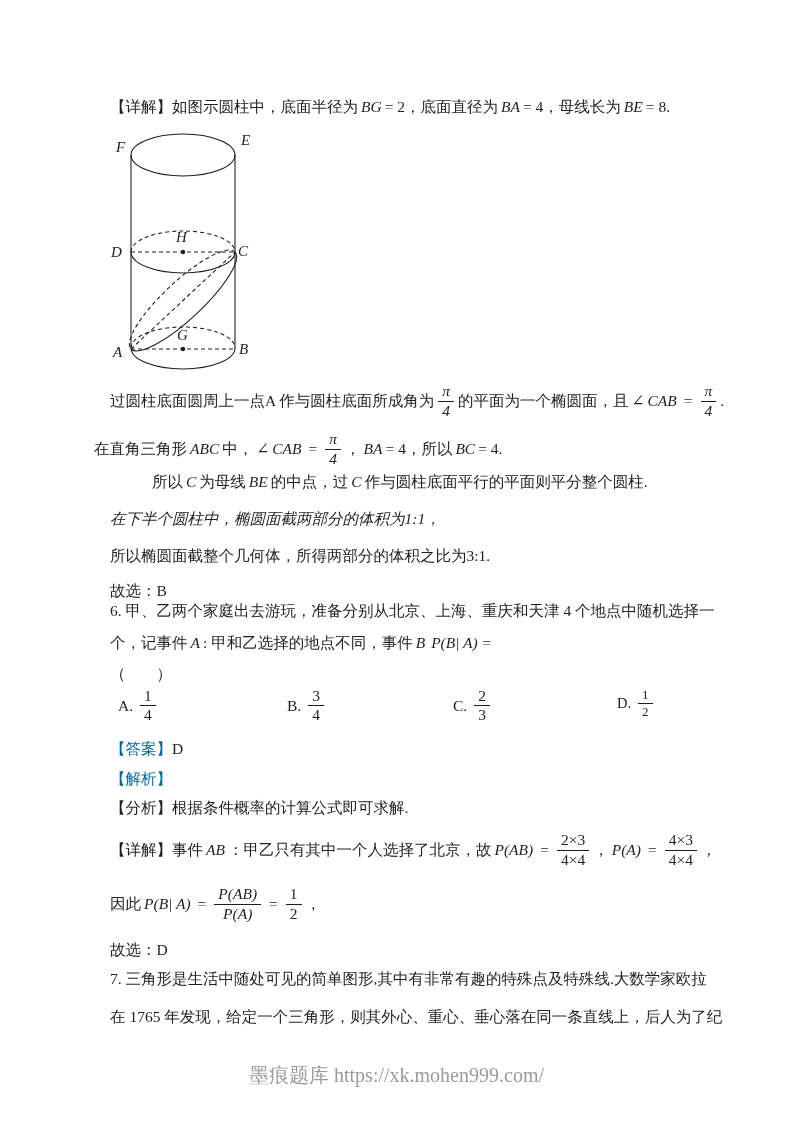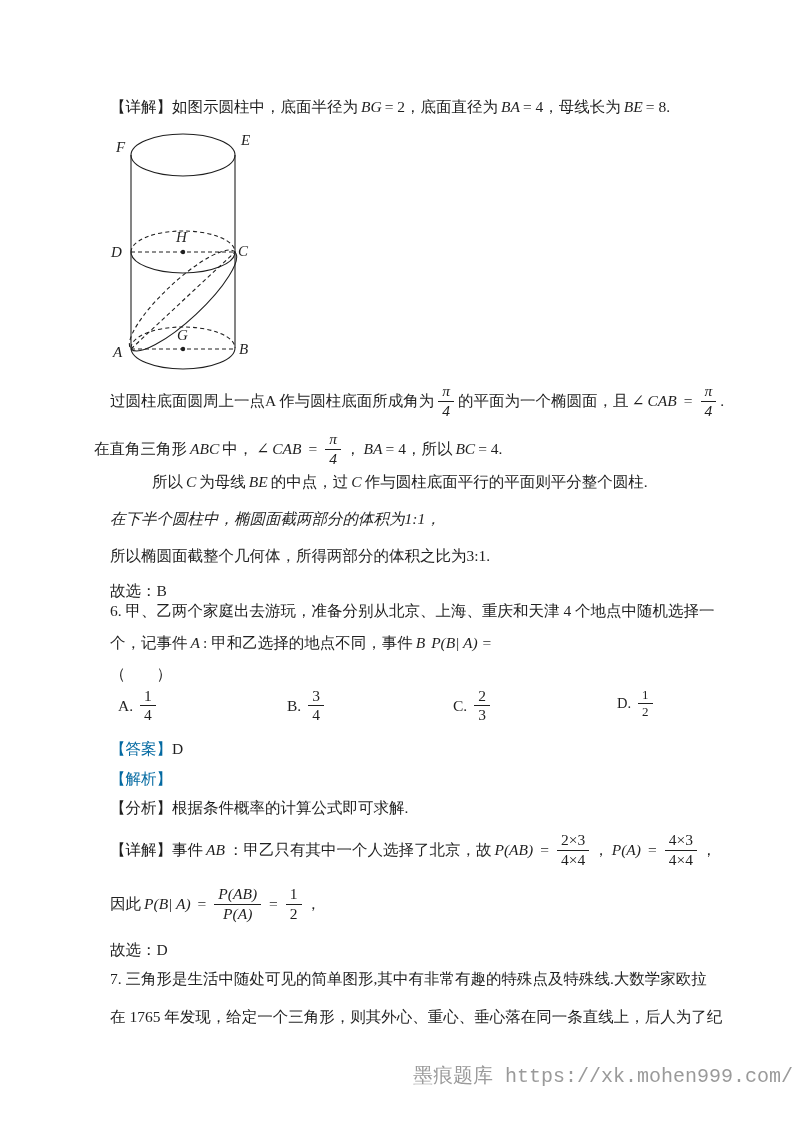--- a/index.html
+++ b/index.html
@@ -23,22 +23,22 @@
   .frac .num { display:block; padding:0 4px 1px 4px; border-bottom:1.2px solid #1f1f1f; }
   .frac .den { display:block; padding:1px 4px 0 4px; }
   .frac.it { font-style:italic; }
   .accent { color:#0369a1; }
   .opt { position:absolute; top:0; display:flex; align-items:center; }
   .opt .frac { margin-left:7px; }
   .opt-d { font-size:13px; }
   .opt-d .opt-label { font-size:14.5px; }
   #footer {
     position:absolute; left:0; top:1062px; width:793px;
-    text-align:right;
-    font-family:Liberation Mono, monospace;
+    text-align:center;
+    font-family:Liberation Serif, serif;
     font-size:20px; color:#9a9a9a;
   }
   svg text {
     font-family:"Liberation Serif","DejaVu Serif",serif;
     font-style:italic; font-size:15px; fill:#1f1f1f;
   }
 </style>
 </head>
 <body>
 

